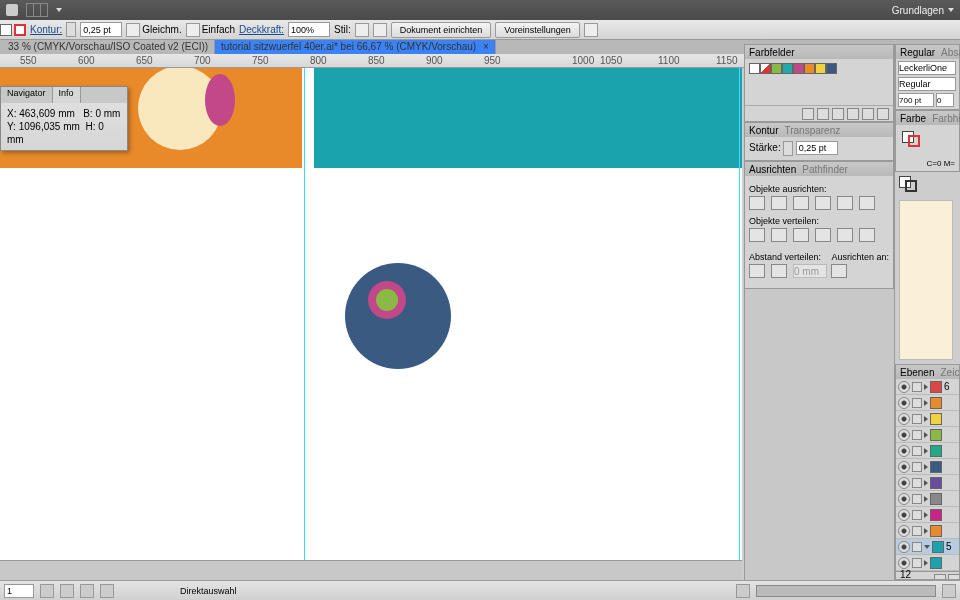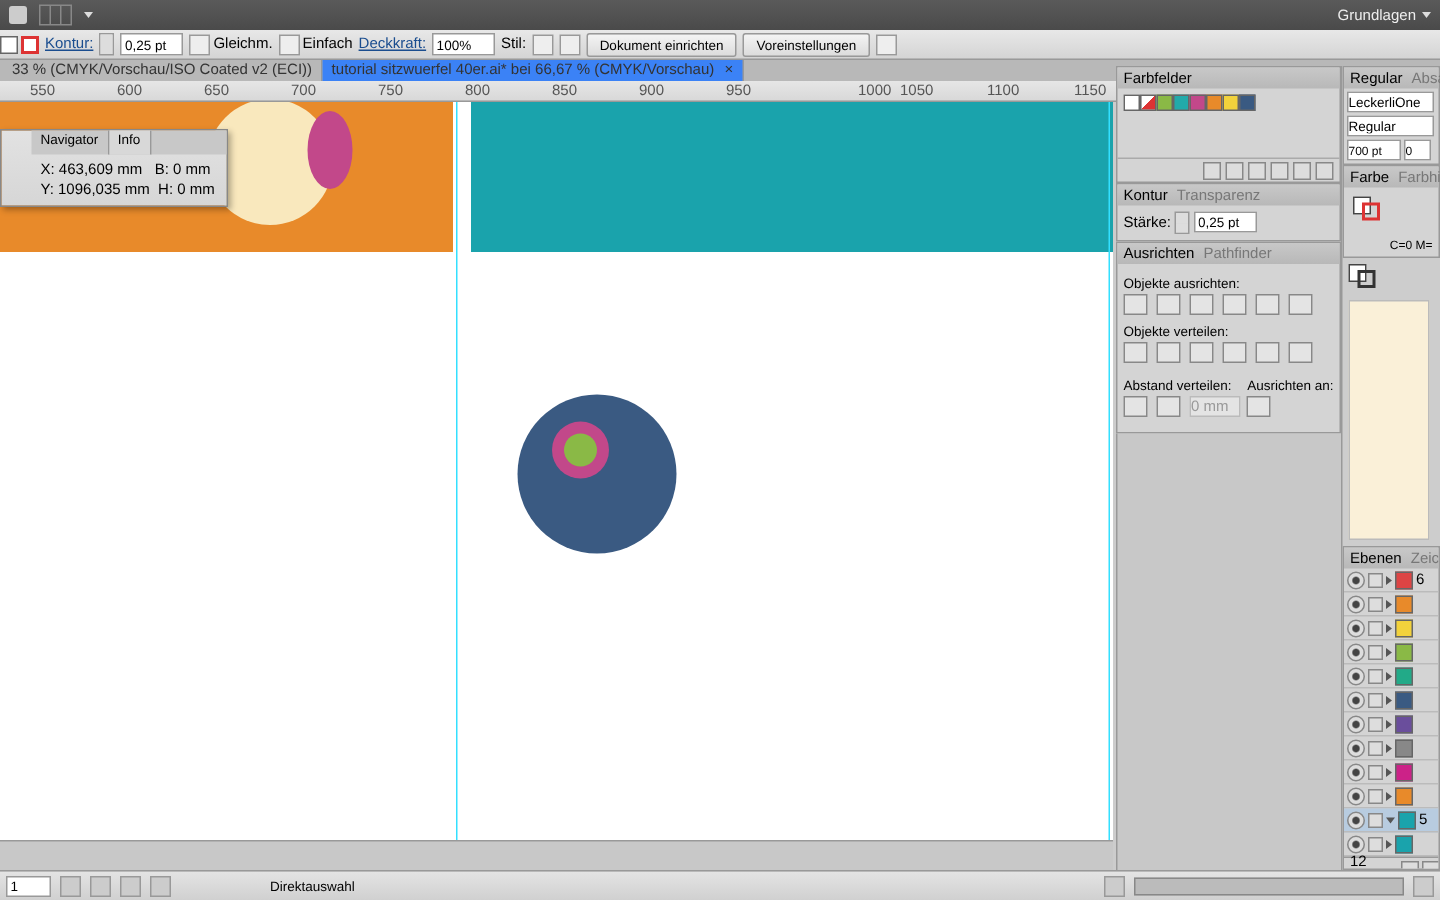--- a/index.html
+++ b/index.html
@@ -50,21 +50,21 @@
 
   .canvas-gray { position:absolute; left:0; width:742px; top:492px; bottom:0; background:#c8c8c8; border-top:1px solid #999;}
 
   
   .bottombar { position:absolute; bottom:0; left:0; right:0; height:20px; background:linear-gradient(#e4e4e4,#d0d0d0); border-top:1px solid #999; display:flex; align-items:center; padding:0 4px; gap:6px; }
   .bottombar input { width:30px; height:14px; border:1px solid #999; font-size:9px; padding:0 2px;}
   .bottombar .tool-name { margin-left:60px; font-size:9px; }
   .scroll-arrow { width:14px; height:14px; background:#ccc; border:1px solid #999; }
 
   
-  .float-info { position:absolute; top:82px; left:0; width:152px; background:linear-gradient(#e2e2e2,#d6d6d6); border:1px solid #888; box-shadow:2px 2px 4px rgba(0,0,0,0.3);padding-left:20px; }
+  .float-info { position:absolute; top:82px; left:0; width:128px; background:linear-gradient(#e2e2e2,#d6d6d6); border:1px solid #888; box-shadow:2px 2px 4px rgba(0,0,0,0.3); }
   .float-info .tabs { display:flex; height:16px; background:#c8c8c8; }
   .float-info .tab { padding:1px 6px; font-size:9px; border-right:1px solid #999; }
   .float-info .tab.active { background:#d8d8d8; }
   .float-info .body { padding:4px 6px; font-size:9px; line-height:13px; }
 
   
   .right-col { position:absolute; top:44px; right:0; bottom:20px; display:flex; }
   .midpanels { width:150px; display:flex; flex-direction:column; }
   .farpanels { width:66px; background:#cdcdcd; border-left:1px solid #999; display:flex; flex-direction:column; }
 

